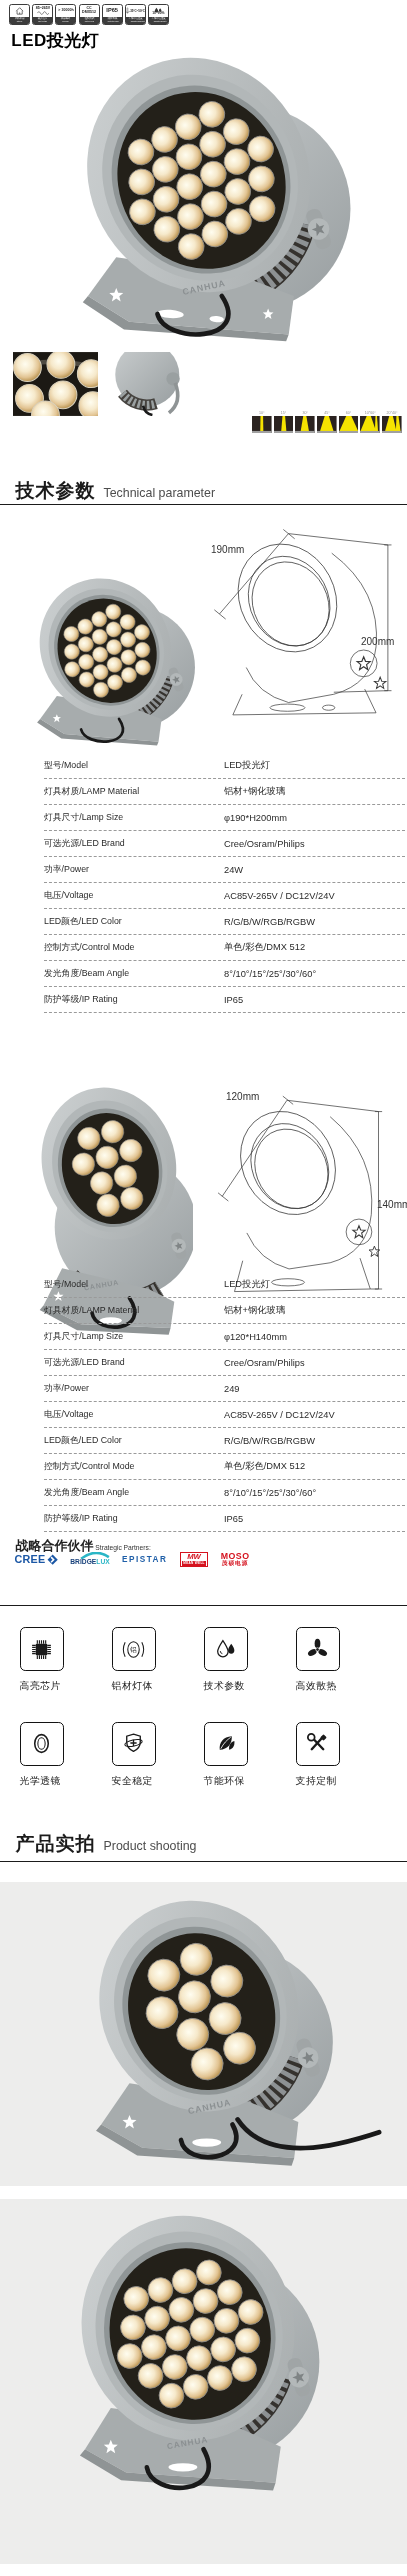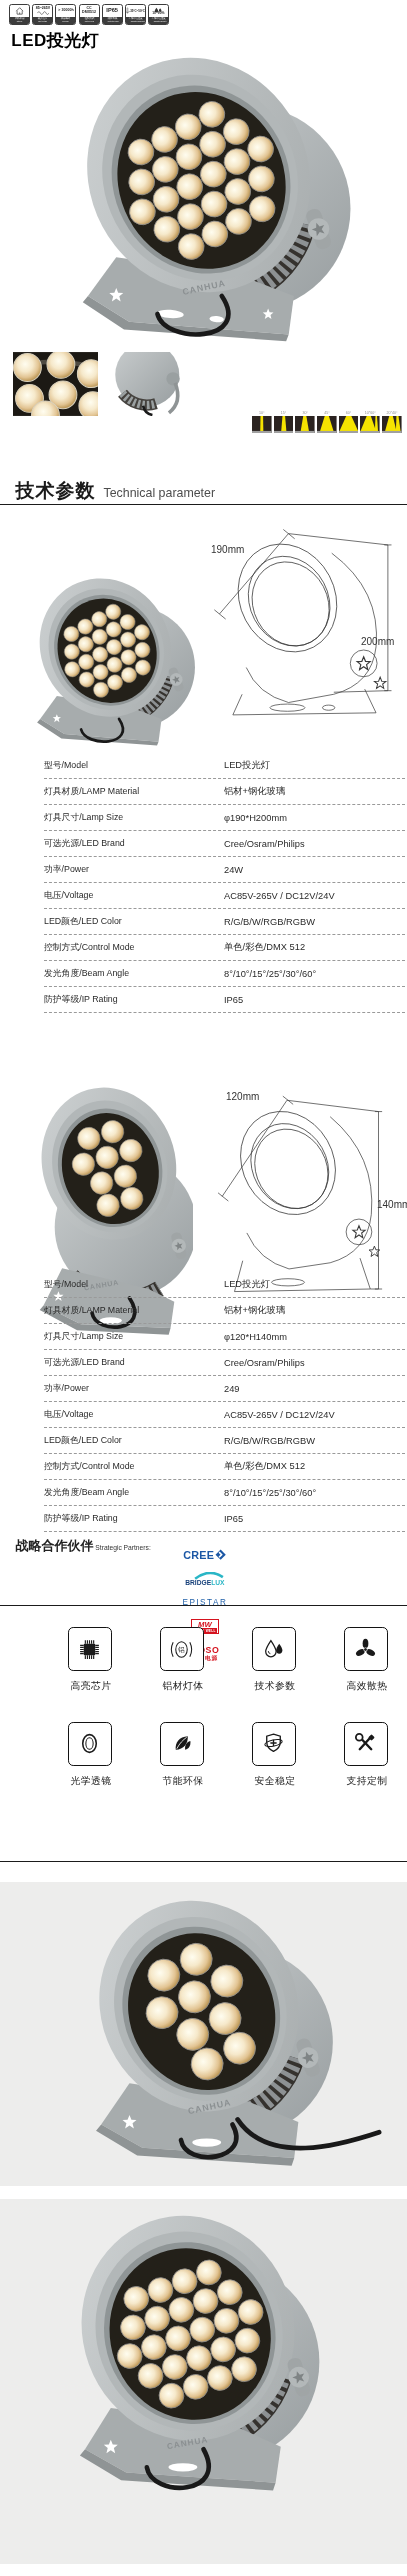--- a/index.html
+++ b/index.html
@@ -42,38 +42,38 @@
 
   
   .spec-table{position:absolute;left:23px;width:361px;margin-left:21px;}
   .spec-row{position:relative;height:25px;border-bottom:0.5px dashed #9a9a9a;display:flex;align-items:center;}
   .spec-label{font-size:8.8px;color:#2a2a2a;}
   .spec-value{position:absolute;left:180px;font-size:9.3px;color:#2a2a2a;}
 
   
   .partners-label{position:absolute;left:15.5px;top:1537px;font-size:6.7px;color:#333;}
   .partners-label b{font-size:13px;color:#222;}
-  .partners{position:absolute;left:14.4px;top:1549px;width:381px;height:20.6px;display:flex;align-items:center;gap:12.4px;flex-direction:column;}
+  .partners{position:absolute;left:14.4px;top:1549px;width:381px;height:20.6px;display:flex;align-items:center;gap:12.4px;}
   .logo{display:flex;align-items:center;}
   .logo-cree{font-size:10.8px;font-weight:900;color:#1b57a5;letter-spacing:0.3px;display:flex;align-items:center;gap:1px;}
   .logo-bridgelux{position:relative;font-size:6.7px;font-weight:bold;color:#17407a;padding-top:5.2px;}
   .logo-bridgelux .lux{color:#2ab6c6;}
   .logo-bridgelux svg{position:absolute;top:-1px;left:9.3px;}
-  .logo-epistar{font-size:8.2px;font-weight:normal;color:#1f5fa8;letter-spacing:1.5px;}
+  .logo-epistar{font-size:8.2px;font-weight:bold;color:#1f5fa8;letter-spacing:1.5px;}
   .logo-mw{display:flex;flex-direction:column;align-items:center;border:1px solid #d5121e;padding:0.5px 1.5px 0 1.5px;}
   .logo-mw .mw{font-size:7.7px;font-weight:900;font-style:italic;color:#d5121e;line-height:7.2px;}
   .logo-mw .mwname{background:#d5121e;color:#fff;font-size:3.1px;font-weight:bold;padding:0.5px 1px;letter-spacing:0.3px;}
   .logo-moso{display:flex;flex-direction:column;line-height:1;}
   .logo-moso .moso{font-size:8.8px;font-weight:900;color:#d5121e;letter-spacing:0.5px;}
   .logo-moso .mosocn{font-size:5.7px;font-weight:bold;color:#d5121e;margin-top:0.5px;letter-spacing:1px;}
 
   
   .features{position:absolute;left:19.6px;top:1627px;width:368px;display:grid;
             grid-template-columns:repeat(4,1fr);row-gap:29px;}
-  .feature{display:flex;flex-direction:column;align-items:flex-end;}
+  .feature{display:flex;flex-direction:column;align-items:flex-start;}
   .feature-box{width:42px;height:42px;border:1.3px solid #131313;border-radius:5.2px;
                display:flex;align-items:center;justify-content:center;background:#fff;}
   .feature-label{margin-top:8.8px;font-size:9.8px;color:#222;letter-spacing:0.5px;}
 
   
   .photo-sec{position:absolute;left:0;width:407px;background:#ededec;overflow:hidden;}
 </style>
 </head>
 <body>
 
@@ -619,52 +619,56 @@
         <svg width="25" height="25" viewBox="0 0 48 48">
           <ellipse cx="24" cy="24" rx="13" ry="17" fill="none" stroke="#1a1a1a" stroke-width="3"></ellipse>
           <ellipse cx="24" cy="24" rx="7" ry="11" fill="none" stroke="#1a1a1a" stroke-width="2"></ellipse>
         </svg>
       </div>
       <div class="feature-label">光学透镜</div>
     </div>
     <div class="feature">
       <div class="feature-box">
         <svg width="25" height="25" viewBox="0 0 48 48">
+          <path d="M24 6l13 4v11c0 9-5.5 14.5-13 18-7.5-3.5-13-9-13-18V10Z" fill="none" stroke="#1a1a1a" stroke-width="2.6"></path>
+          <path d="M24 17v12M18 23h12" stroke="#1a1a1a" stroke-width="2.6"></path>
+          <ellipse cx="24" cy="23" rx="17" ry="6" fill="none" stroke="#1a1a1a" stroke-width="2" transform="rotate(-12 24 23)"></ellipse>
+        </svg>
+      </div>
+      <div class="feature-label">安全稳定</div>
+    </div>
+    <div class="feature">
+      <div class="feature-box">
+        <svg width="25" height="25" viewBox="0 0 48 48">
           <path d="M13 36C11 22 20 11 36 10c1 15-8 25-23 26Z" fill="#1a1a1a"></path>
           <path d="M31 36c8-2 11-9 10-17-8 2-11 9-10 17Z" fill="#1a1a1a"></path>
           <path d="M15 34C20 24 27 17 34 12" stroke="#fff" stroke-width="1.6" fill="none"></path>
         </svg>
       </div>
       <div class="feature-label">节能环保</div>
-    </div>
-    <div class="feature">
-      <div class="feature-box">
-        <svg width="25" height="25" viewBox="0 0 48 48">
-          <path d="M24 6l13 4v11c0 9-5.5 14.5-13 18-7.5-3.5-13-9-13-18V10Z" fill="none" stroke="#1a1a1a" stroke-width="2.6"></path>
-          <path d="M24 17v12M18 23h12" stroke="#1a1a1a" stroke-width="2.6"></path>
-          <ellipse cx="24" cy="23" rx="17" ry="6" fill="none" stroke="#1a1a1a" stroke-width="2" transform="rotate(-12 24 23)"></ellipse>
-        </svg>
-      </div>
-      <div class="feature-label">安全稳定</div>
     </div>
     <div class="feature">
       <div class="feature-box">
         <svg width="25" height="25" viewBox="0 0 48 48">
           <g stroke="#1a1a1a" stroke-width="4.6" stroke-linecap="round">
             <path d="M13 35L33 13"></path>
               <path d="M14 13l21 22"></path>
           </g>
           <circle cx="12" cy="12" r="6.5" fill="#fff" stroke="#1a1a1a" stroke-width="3.4"></circle>
           <rect x="31" y="8" width="9" height="9" rx="2" transform="rotate(45 35.5 12.5)" fill="#1a1a1a"></rect>
         </svg>
       </div>
       <div class="feature-label">支持定制</div>
     </div>
   </div>
 
+  <div class="sec" style="top:1831px">
+    <span class="sec-cn">产品实拍</span>
+    <span class="sec-en">Product shooting</span>
+  </div>
   <div class="rule" style="top:1861px"></div>
 
   <div class="photo-sec" style="top:1882px;height:304px">
     <svg style="position:absolute;left:52px;top:15.5px" width="330" height="278" viewBox="0 0 640 540">
       <circle cx="360" cy="280" r="185" fill="url(#gBody)"></circle>
       <path d="M190 400 A180 180 0 0 0 470 310" stroke="#35322e" stroke-width="42" fill="none"></path>
       <path d="M190 400 A180 180 0 0 0 470 310" stroke="#8d9193" stroke-width="36" stroke-dasharray="9 7" fill="none"></path>
       <path d="M150 360 L95 440 L175 485 L470 505 L478 435 L380 395 Z" fill="#a7acad"></path>
       <path d="M95 440 L175 485 L470 505 L465 520 L165 500 L85 452 Z" fill="#8f9495"></path>
       <use href="#star" transform="translate(150,435) scale(1.7)" fill="#fff"></use>

